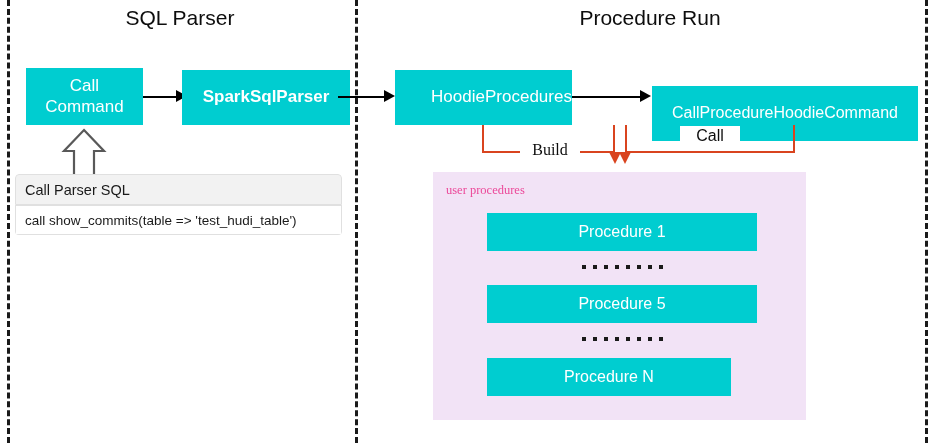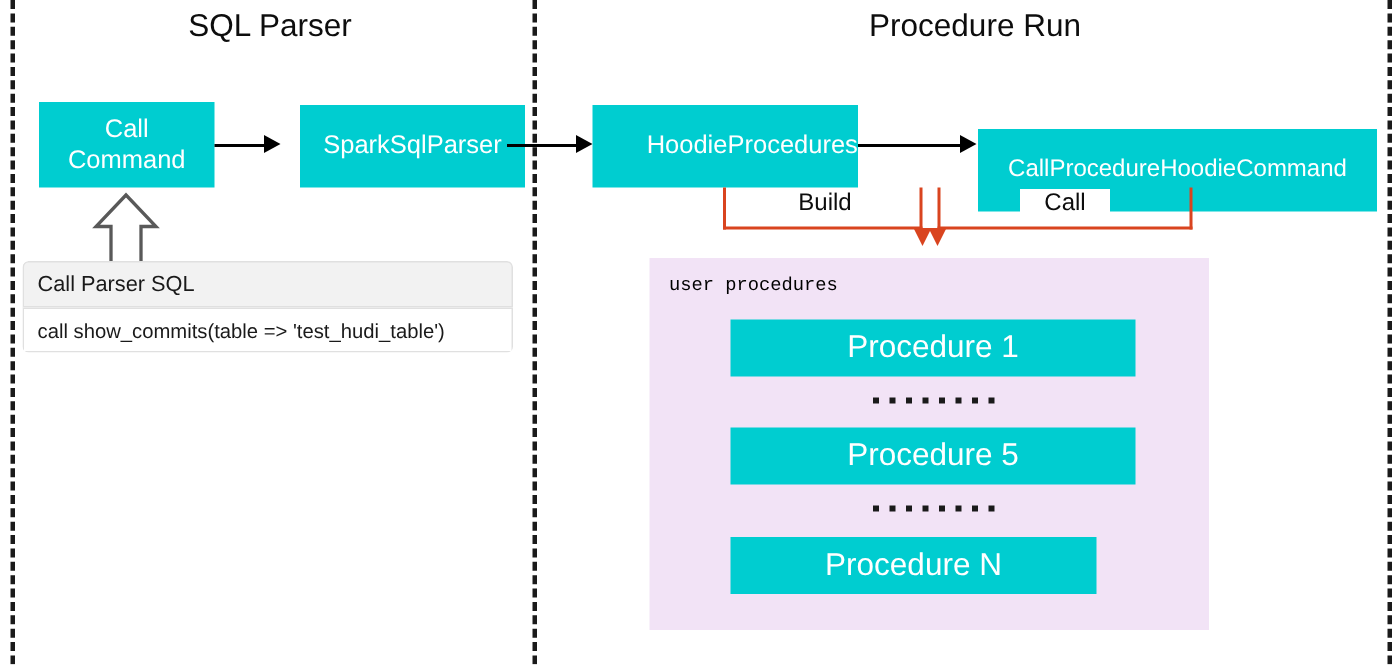--- a/index.html
+++ b/index.html
@@ -112,31 +112,31 @@
     background: #ffffff;
     text-align: center;
     white-space: nowrap;
     font-family: "Liberation Sans", sans-serif;
   }
 
   
   .panel { background: #f2e3f6; }
   .panel-label {
     font-size: 12.5px;
-    color: #000000;
-    white-space: nowrap;
-    font-family: Liberation Mono, monospace;
+    color: #ec4899;
+    white-space: nowrap;
+    font-family: Liberation Serif, serif;
   }
   .procbox {
     background: #00cdd0;
     color: #ffffff;
     display: flex;
     align-items: center;
     justify-content: center;
-    font-size: 21px;
+    font-size: 16px;
     box-sizing: border-box;
     font-family: "Liberation Sans", sans-serif;
   }
   .dots {
     display: flex;
     justify-content: center;
     align-items: center;
     gap: 7px;
   }
   .dot {
@@ -158,21 +158,21 @@
   <div class="abs lane-title" style="left:60px; top:6px; width:240px;">SQL Parser</div>
 
   <div class="abs tealbox" style="left:26px; top:68px; width:117px; height:57px; flex-direction:column;">
     <span>Call</span>
     <span>Command</span>
   </div>
 
   <div class="abs hline" style="left:143px; top:96px; width:33px;"></div>
   <div class="abs arrowhead-r" style="left:176px; top:89.5px;"></div>
 
-  <div class="abs tealbox" style="left:200px; top:70px; width:150px; height:55px;">
+  <div class="abs tealbox" style="left:182px; top:70px; width:168px; height:55px;font-weight:bold;">
     <span>SparkSqlParser</span>
   </div>
 
   <div class="abs hline" style="left:338px; top:96px; width:46px;"></div>
   <div class="abs arrowhead-r" style="left:384px; top:89.5px;"></div>
 
   <div class="abs tealbox" style="left:395px; top:70px; width:177px; height:55px;padding-left:36px;">
     <span>HoodieProcedures</span>
   </div>
 
@@ -191,21 +191,21 @@
     <div class="sqlrow header" style="height:31px;">
       <span>Call Parser SQL</span>
     </div>
     <div class="sqlrow data" style="height:30px;">
       <span>call show_commits(table =&gt; 'test_hudi_table')</span>
     </div>
   </div>
 
   <div class="abs obr" style="left:482px; top:125px; width:133px; height:28px;"></div>
   <div class="abs oarrow" style="left:608.5px; top:152px;"></div>
-  <div class="abs olabel" style="left:520px; top:126px; width:60px; height:20px; line-height:20px;">Build</div>
+  <div class="abs olabel" style="left:520px; top:140px; width:60px; height:20px; line-height:20px;font-family:Liberation Serif, serif;">Build</div>
 
   <div class="abs obr" style="left:625px; top:125px; width:170px; height:28px;"></div>
   <div class="abs oarrow" style="left:618.5px; top:152px;"></div>
   <div class="abs olabel" style="left:680px; top:126px; width:60px; height:20px; line-height:20px;">Call</div>
 
   <div class="abs panel" style="left:433px; top:172px; width:373px; height:248px;"></div>
 
   <div class="abs panel-label" style="left:446px; top:183px;">user procedures</div>
 
   <div class="abs procbox" style="left:487px; top:213px; width:270px; height:38px;">

